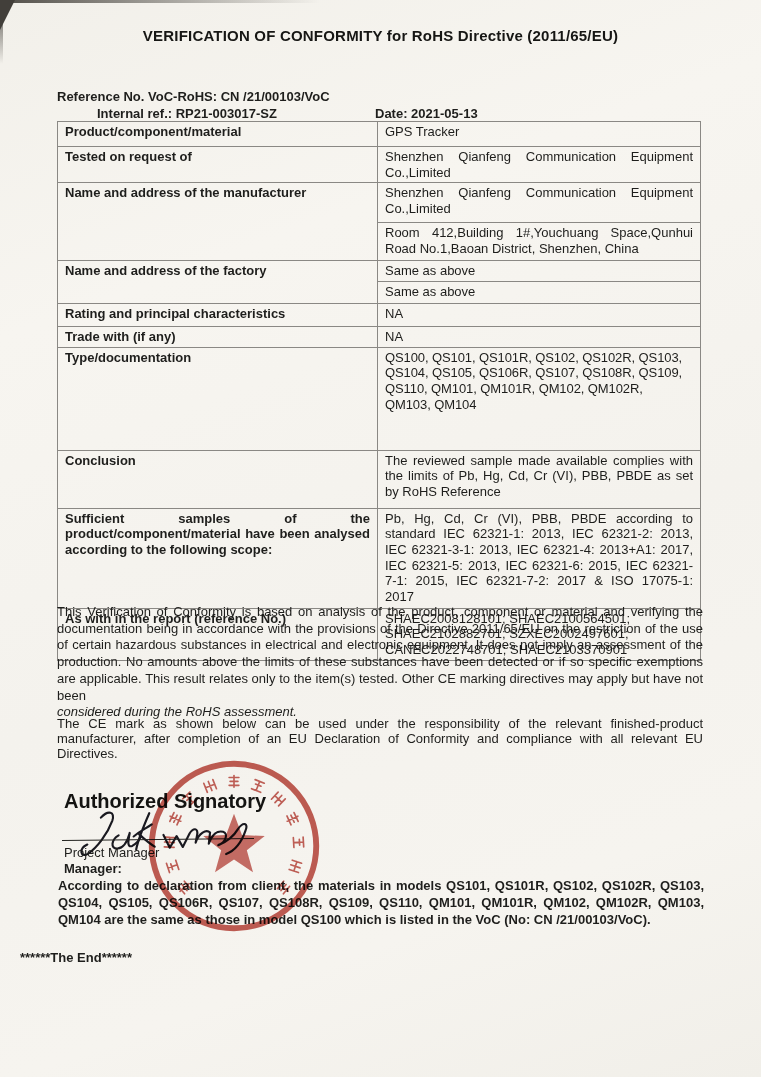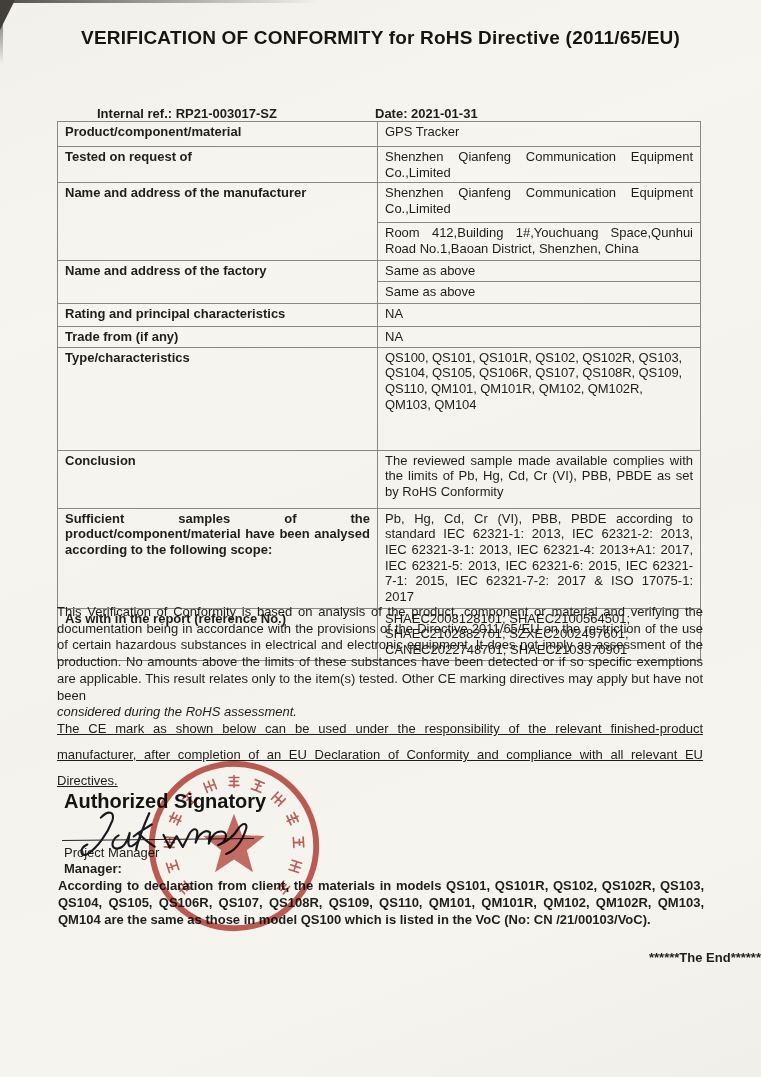--- a/index.html
+++ b/index.html
@@ -5,66 +5,67 @@
   html,body{margin:0;padding:0;background:#e8e6e1;}
   #paper{
     position:relative;width:761px;height:1077px;overflow:hidden;
     background:linear-gradient(160deg,#f2f0ea 0%,#f7f5f0 25%,#f4f2ed 55%,#f6f4ef 80%,#f1efe9 100%);
     font-family:"Liberation Sans","DejaVu Sans",sans-serif;
     color:#1e1e1c;font-size:13px;
   }
   .edge-top{position:absolute;top:0;left:0;width:320px;height:3px;background:linear-gradient(90deg,#514e48,rgba(81,78,72,0));}
   .edge-left{position:absolute;top:0;left:0;width:3px;height:64px;background:linear-gradient(180deg,#514e48,rgba(81,78,72,0));}
   .corner{position:absolute;top:0;left:0;width:0;height:0;border-top:30px solid #423f3a;border-right:15px solid transparent;}
-  .title{position:absolute;top:27px;left:0;right:0;text-align:center;font-size:19px;font-weight:bold;letter-spacing:.2px;color:#161614;}
+  .title{position:absolute;top:27px;left:0;right:0;text-align:center;font-size:15px;font-weight:bold;letter-spacing:.2px;color:#161614;}
   .refline{position:absolute;left:57px;top:89px;width:646px;font-weight:bold;}
   .refline2{position:absolute;left:57px;top:106px;width:646px;font-weight:bold;padding-left:40px;}
   .dateval{position:absolute;left:318px;top:0;}
   table.voc{position:absolute;left:57px;top:121px;width:644px;border-collapse:collapse;table-layout:fixed;}
   table.voc td{border:1px solid #8a8884;vertical-align:top;padding:2px 7px;line-height:15.6px;margin-left:46px;}
   td.lbl{font-weight:bold;width:305px;padding-left:6px;}
   .justify{text-align:justify;}
   .h20{height:20px}.h30{height:30px}.h35{height:35px}.h33{height:33px}.h16{height:16px}
   .h17{height:17px}.h18{height:18px}.h15{height:15px}.h98{height:98px}.h53{height:53px}
   .h95{height:95px}.h47{height:47px}
   td.typecell{line-height:23.5px;padding-top:4px;}
   td.typecell div{white-space:nowrap;letter-spacing:-.1px;}
   td.reportcell{line-height:14.6px;}
   td.reportcell div{white-space:nowrap;}
   td.scope{line-height:15.9px;}
   td.concl{line-height:17px;}
   .para1{position:absolute;left:57px;top:604px;width:646px;line-height:16.7px;text-align:justify;}
   .para1b{text-align:left;font-style:italic;}
-  .para2{position:absolute;left:57px;top:716px;width:646px;line-height:26px;text-align:justify;text-decoration:underline;}
+  .para2{position:absolute;left:57px;top:716px;width:646px;line-height:15px;text-align:justify;}
   .sig-heading{position:absolute;left:64px;top:790px;font-size:20px;font-weight:bold;color:#141412;}
   .sig-svg{position:absolute;left:72px;top:803px;transform:rotate(-3deg);}
   .sig-svg path{stroke:#191920;stroke-width:2.3;fill:none;stroke-linecap:round;stroke-linejoin:round;}
   .sig-line{position:absolute;left:62px;top:839px;width:192px;height:0;border-top:1.6px solid #232320;transform:rotate(-.6deg);}
   .sig-title{position:absolute;left:64px;top:845px;}
   .remark-heading{position:absolute;left:64px;top:861px;font-weight:bold;}
   .remark-text{position:absolute;left:58px;top:877px;width:646px;line-height:17.2px;text-align:justify;font-weight:bold;}
-  .endline{position:absolute;left:0;right:0;top:950px;text-align:right;font-weight:bold;padding-left:29px;}
+  .endline{position:absolute;left:0;right:0;top:950px;text-align:left;font-weight:bold;padding-left:20px;}
   .stamp{position:absolute;left:141px;top:753px;width:186px;height:186px;mix-blend-mode:multiply;opacity:.92;}
   .stamp .ring{stroke:currentColor;stroke-width:6;fill:none;opacity:.88;}
   .stamp .star{fill:currentColor;opacity:.78;}
   .stamp .stamp-mark{stroke:currentColor;stroke-width:1.7;fill:none;opacity:.85;stroke-linecap:round;}
 </style>
 </head>
 <body>
 
 <div id="paper">
   <div class="edge-top"></div>
   <div class="edge-left"></div>
   <div class="corner"></div>
 
   <div class="title">VERIFICATION OF CONFORMITY for RoHS Directive (2011/65/EU)</div>
 
+  <div class="refline">Reference No. VoC-RoHS: CN /21/00103/VoC</div>
   <div class="refline2">
     <span>Internal ref.: RP21-003017-SZ</span>
-    <span class="dateval" style="position:absolute;">Date: 2021-01-31</span>
+    <span class="dateval" style="position:absolute;">Date: 2021-05-13</span>
   </div>
 
   <table class="voc">
     <tbody>
         <tr>
       <td class="lbl h20">Product/component/material</td>
       <td>GPS Tracker</td>
     </tr>
     <tr>
       <td class="lbl h30">Tested on request of</td>
@@ -82,35 +83,35 @@
       <td class="h16">Same as above</td>
     </tr>
     <tr>
       <td class="h17">Same as above</td>
     </tr>
     <tr>
       <td class="lbl h18">Rating and principal characteristics</td>
       <td>NA</td>
     </tr>
     <tr>
-      <td class="lbl h15">Trade from (if any)</td>
+      <td class="lbl h15">Trade with (if any)</td>
       <td>NA</td>
     </tr>
     <tr>
-      <td class="lbl h98">Type/characteristics</td>
+      <td class="lbl h98">Type/documentation</td>
       <td class="typecell">
         <div>QS100, QS101, QS101R, QS102, QS102R, QS103, </div>
         <div>QS104, QS105, QS106R, QS107, QS108R, QS109, </div>
         <div>QS110, QM101, QM101R, QM102, QM102R, </div>
         <div>QM103, QM104</div>
       </td>
     </tr>
     <tr>
       <td class="lbl h53">Conclusion</td>
-      <td class="justify concl">The reviewed sample made available complies with the limits of Pb, Hg, Cd, Cr (VI), PBB, PBDE as set by RoHS Conformity</td>
+      <td class="justify concl">The reviewed sample made available complies with the limits of Pb, Hg, Cd, Cr (VI), PBB, PBDE as set by RoHS Reference</td>
     </tr>
     <tr>
       <td class="lbl h95 justify">Sufficient samples of the product/component/material have been analysed according to the following scope:</td>
       <td class="justify scope">Pb, Hg, Cd, Cr (VI), PBB, PBDE according to standard IEC 62321-1: 2013, IEC 62321-2: 2013, IEC 62321-3-1: 2013, IEC 62321-4: 2013+A1: 2017, IEC 62321-5: 2013, IEC 62321-6: 2015, IEC 62321-7-1: 2015, IEC 62321-7-2: 2017 &amp; ISO 17075-1: 2017</td>
     </tr>
     <tr>
       <td class="lbl h47">As with in the report (reference No.)</td>
       <td class="reportcell">
         <div>SHAEC2008128101; SHAEC2100564501;</div>
         <div>SHAEC2102882701; SZXEC2002497601;</div>

